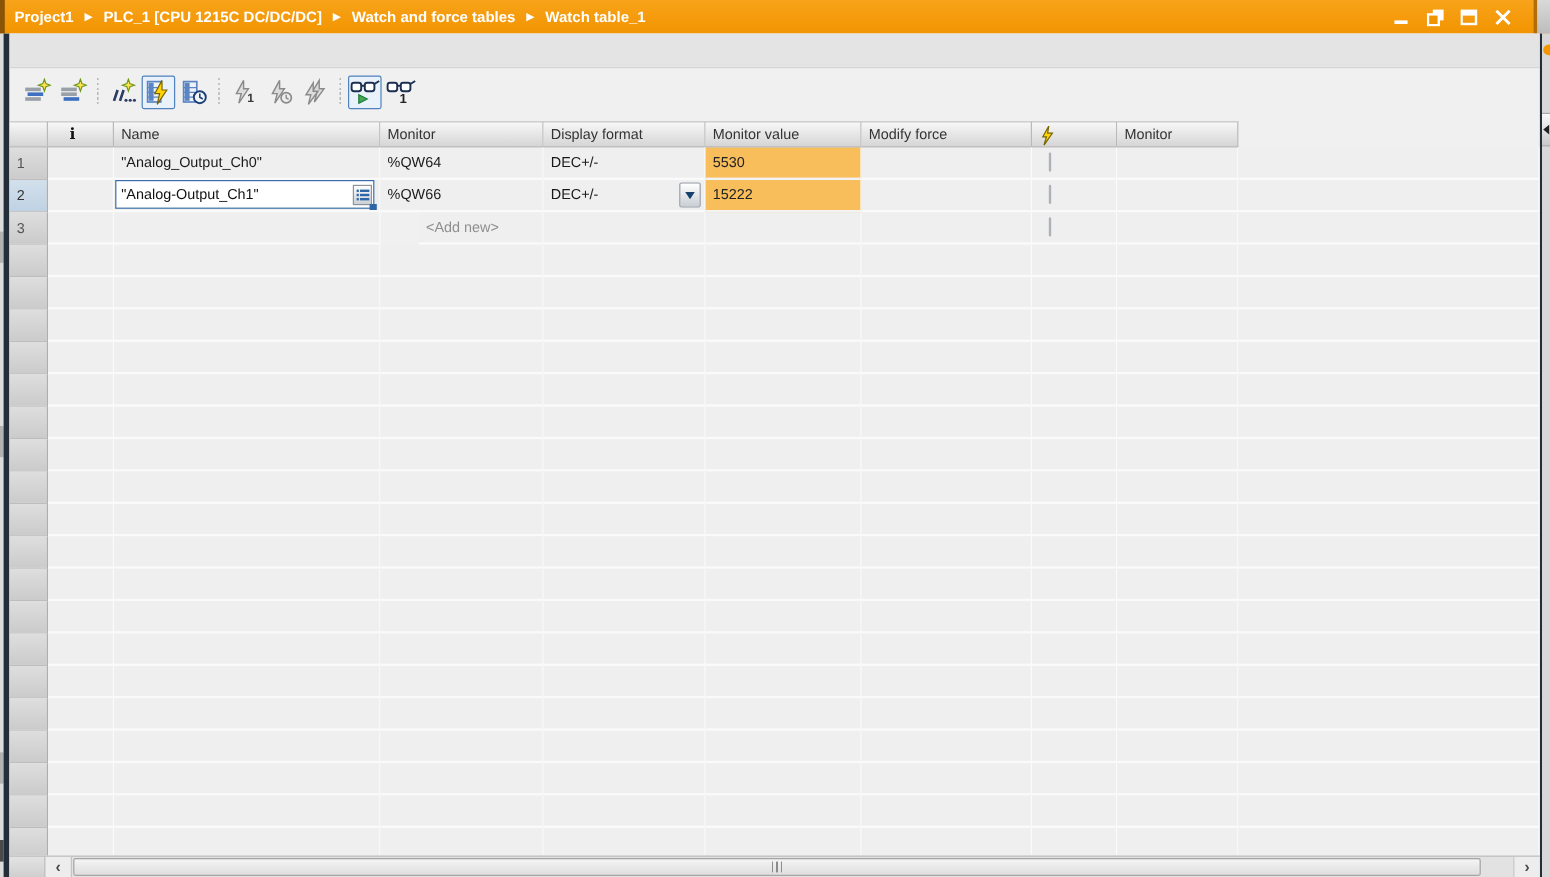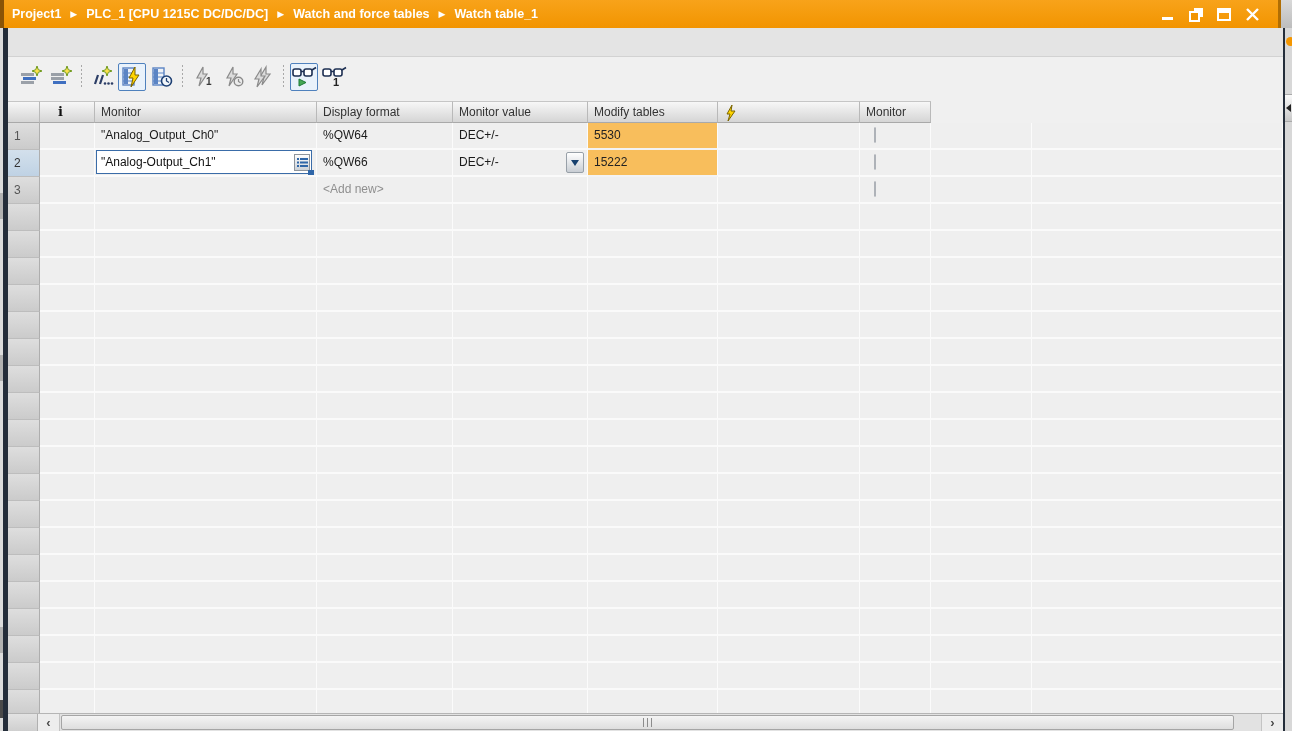--- a/index.html
+++ b/index.html
@@ -60,21 +60,21 @@
     background:#efefef; border-right:1px solid #fbfbfb; border-bottom:2px solid #fafafa;
     font-size:12px; color:#1a1a1a; line-height:25px; padding-left:6px;
     white-space:nowrap; overflow:hidden; position:relative;
   }
   .c-num {
     background:linear-gradient(#dedede,#cbcbcb); border-right:1px solid #aeaeae; border-bottom:1px solid #bdbdbd;
     color:#555; font-size:12px; line-height:26px; padding-left:6px; position:relative;
   }
   .c-num.selected { background:linear-gradient(#d3e0ec,#bfd2e4); color:#333; }
   .cell.mon { background:#f8be5c; border-bottom:2px solid #f3f3f3; color:#222; }
-  .addnew { color:#8f8f8f; }
+  .addnew { color:#8f8f8f;margin-left:32px; }
   .cb { width:14px; height:14px; margin:5px 0 0 8px; border:1px solid #aeb2b8; border-radius:3px;
         background:linear-gradient(#fafafa,#d8d8d8); box-shadow:inset 0 1px 0 #fff; }
 
   
   .editbox { position:absolute; left:1px; right:4px; top:0px; bottom:1px; background:#fff; border:1px solid #3a6ca8;
              display:flex; align-items:center; padding-left:4px; font-size:12px; color:#111; }
   .listbtn { margin-left:auto; margin-right:1px; width:16px; height:17px; border:1px solid #8d949c;
              background:linear-gradient(#fdfdfd,#ccd1d7); display:flex; align-items:center; justify-content:center; cursor:pointer; }
   .corner-handle { position:absolute; right:2px; bottom:-1px; width:6px; height:6px; background:#2f66a8; }
   .ddbtn { position:absolute; right:3px; top:2px; width:18px; height:21px; border:1px solid #98a0a8; border-radius:2px;
@@ -235,24 +235,25 @@
           <path d="M10 6.5 H13 M21 5 L25 2.5" stroke="#1d2f52" stroke-width="1.6" fill="none"></path>
           <text x="12" y="21" font-size="11" font-weight="bold" fill="#222" font-family="Liberation Sans, sans-serif">1</text>
         </svg>
       </span>
     </div>
 
     <div class="grid">
       <div class="thead">
         <div class="hcell"></div>
         <div class="hcell"><span class="info-glyph">i</span></div>
+        <div class="hcell">Name</div>
         <div class="hcell">Monitor</div>
         <div class="hcell">Display format</div>
         <div class="hcell">Monitor value</div>
-        <div class="hcell">Modify tables</div>
+        <div class="hcell">Modify force</div>
         <div class="hcell">
           <svg width="13" height="17" style="margin-top:3px">
             <polygon points="8,0 3,9 6,9 4,16 11,6 7,6" fill="#ffd400" stroke="#7a6400" stroke-width="1"></polygon>
           </svg>
         </div>
         <div class="hcell">Monitor</div>
       </div>
 
       <div id="rows">
 

